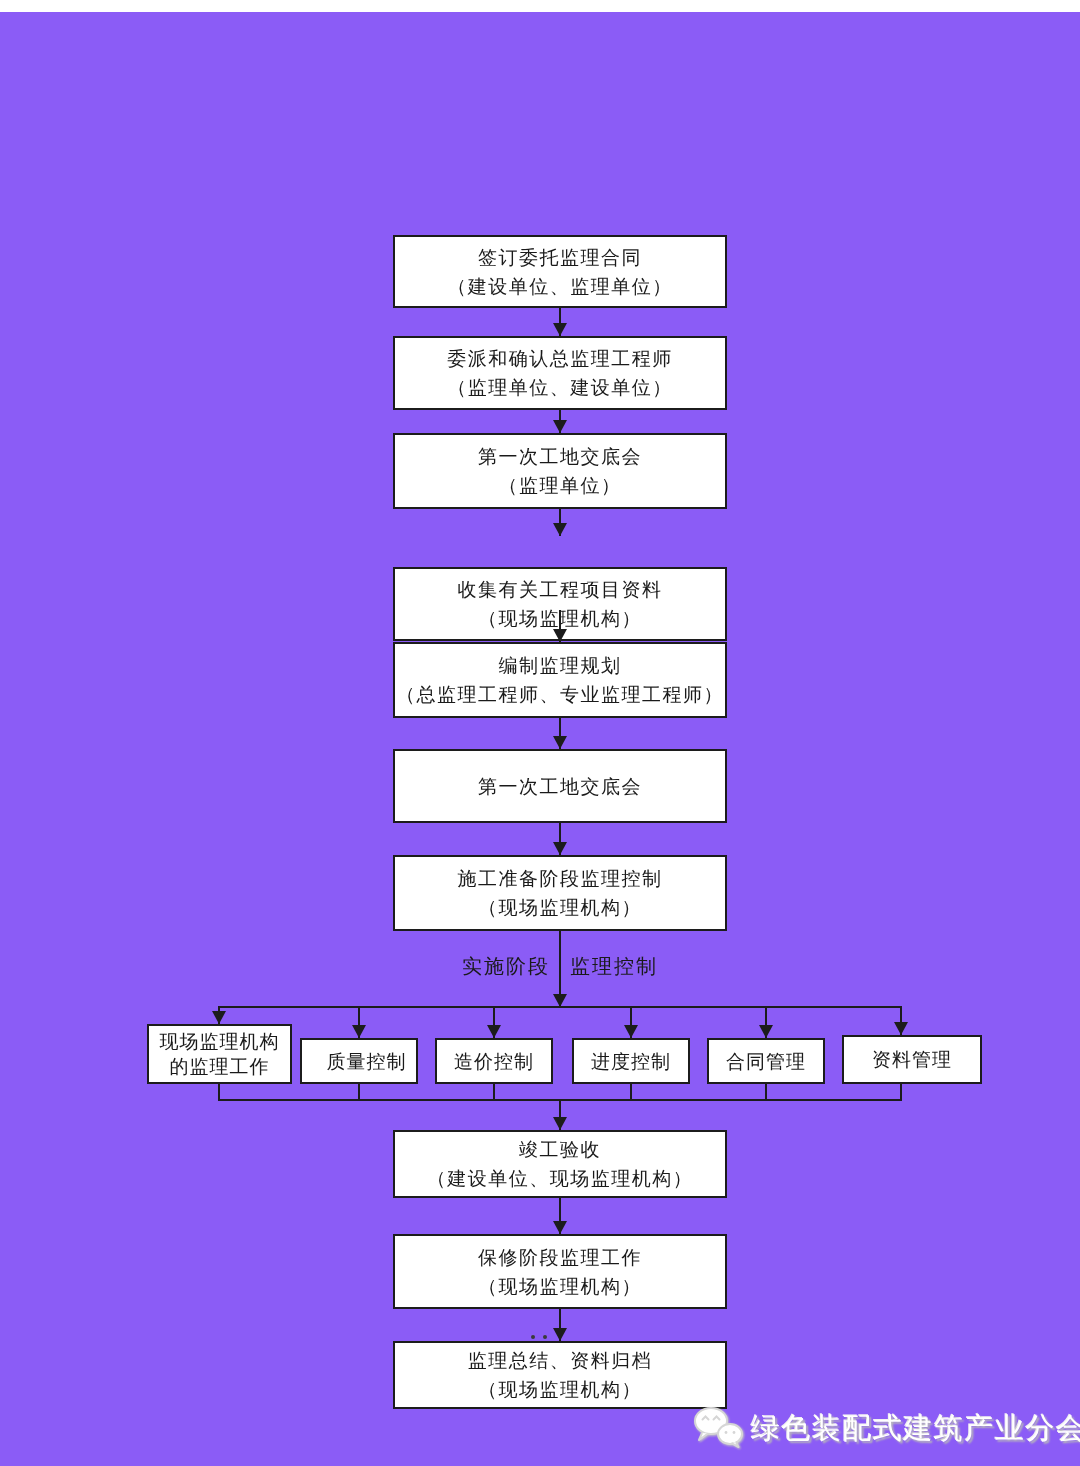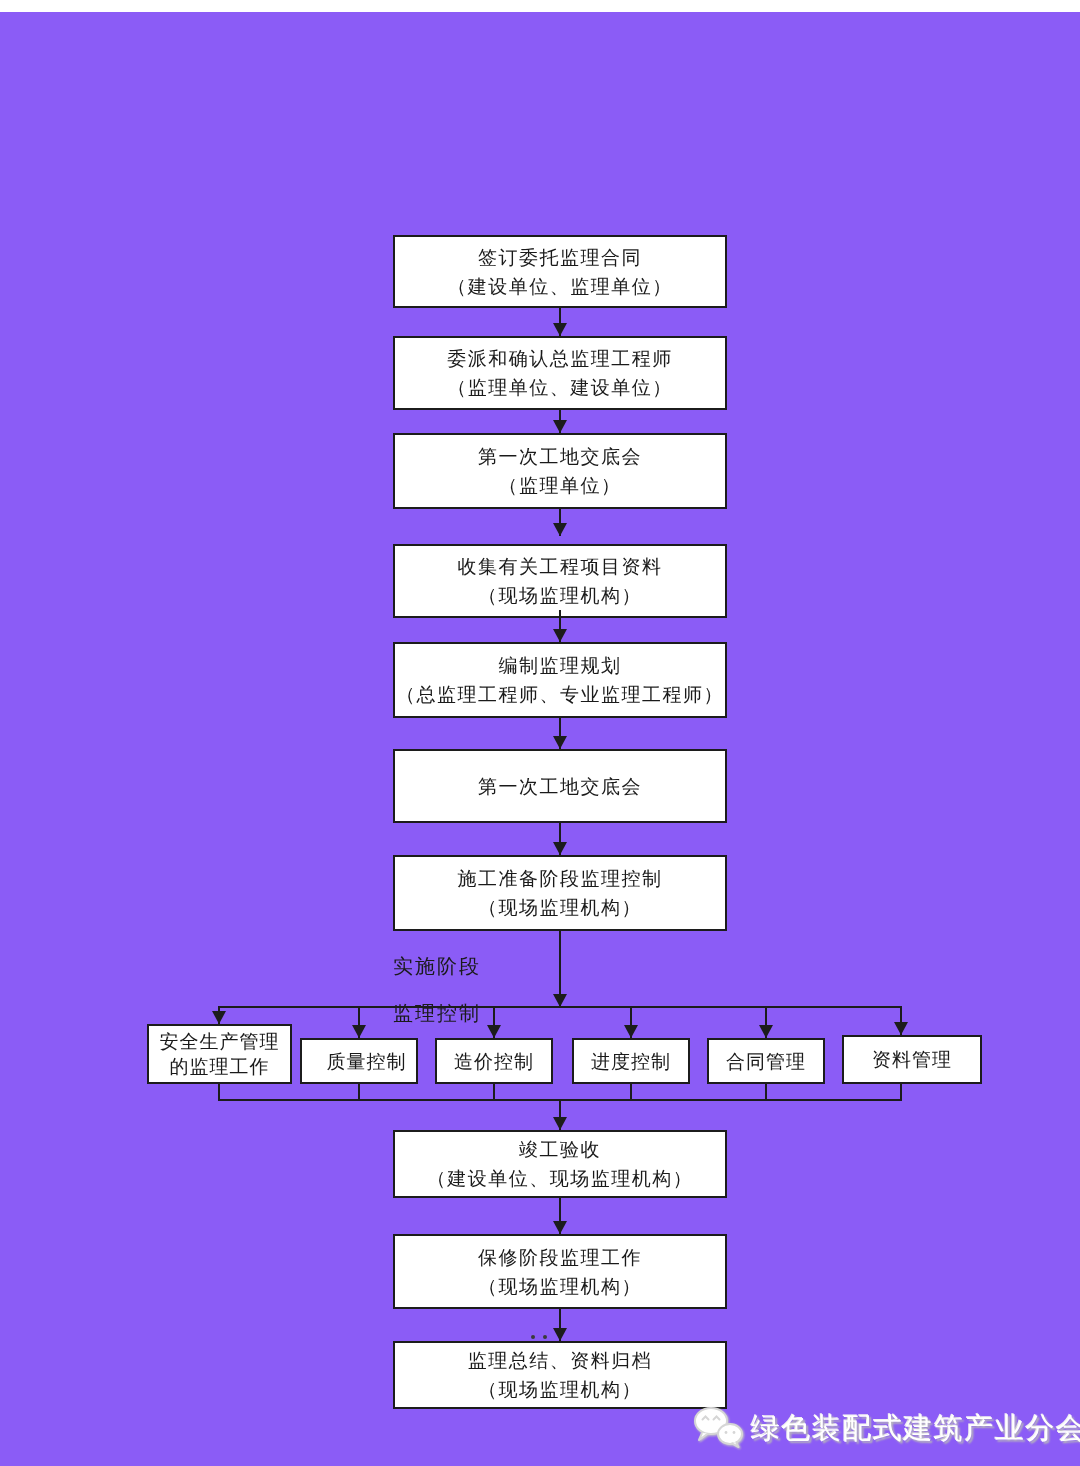--- a/index.html
+++ b/index.html
@@ -68,21 +68,20 @@
     left: 393px;
     top: 941px;
     width: 334px;
     display: flex;
     justify-content: center;
     gap: 20px;
     font-size: 20px;
     letter-spacing: 2px;
     color: #1a1a1a;
     white-space: nowrap;
-    flex-direction: column;
   }
   
   .artifact-dot {
     position: absolute;
     width: 4px;
     height: 4px;
     border-radius: 50%;
     background: #3a3a3a;
   }
   
@@ -118,21 +117,21 @@
   <div class="fbox" style="left:393px; top:324px; width:334px; height:74px;">
     <div class="bl">委派和确认总监理工程师</div>
     <div class="bl">（监理单位、建设单位）</div>
   </div>
 
   <div class="fbox" style="left:393px; top:421px; width:334px; height:76px;">
     <div class="bl">第一次工地交底会</div>
     <div class="bl">（监理单位）</div>
   </div>
 
-  <div class="fbox" style="left:393px; top:532px; width:334px; height:74px;">
+  <div class="fbox" style="left:393px; top:555px; width:334px; height:74px;">
     <div class="bl">收集有关工程项目资料</div>
     <div class="bl">（现场监理机构）</div>
   </div>
 
   <div class="fbox" style="left:393px; top:630px; width:334px; height:76px;">
     <div class="bl">编制监理规划</div>
     <div class="bl">（总监理工程师、专业监理工程师）</div>
   </div>
 
   <div class="fbox" style="left:393px; top:737px; width:334px; height:74px;">
@@ -143,21 +142,21 @@
     <div class="bl">施工准备阶段监理控制</div>
     <div class="bl">（现场监理机构）</div>
   </div>
 
   <div class="stage-label">
     <span>实施阶段</span>
     <span>监理控制</span>
   </div>
 
   <div class="fbox small" style="left:147px; top:1012px; width:145px; height:60px;">
-    <div class="bl">安全生产管理</div>
+    <div class="bl">现场监理机构</div>
     <div class="bl">的监理工作</div>
   </div>
 
   <div class="fbox small" style="left:300px; top:1026px; width:118px; height:46px;padding-left:15px;">
     <div class="bl">质量控制</div>
   </div>
 
   <div class="fbox small" style="left:435px; top:1026px; width:118px; height:46px;">
     <div class="bl">造价控制</div>
   </div>

